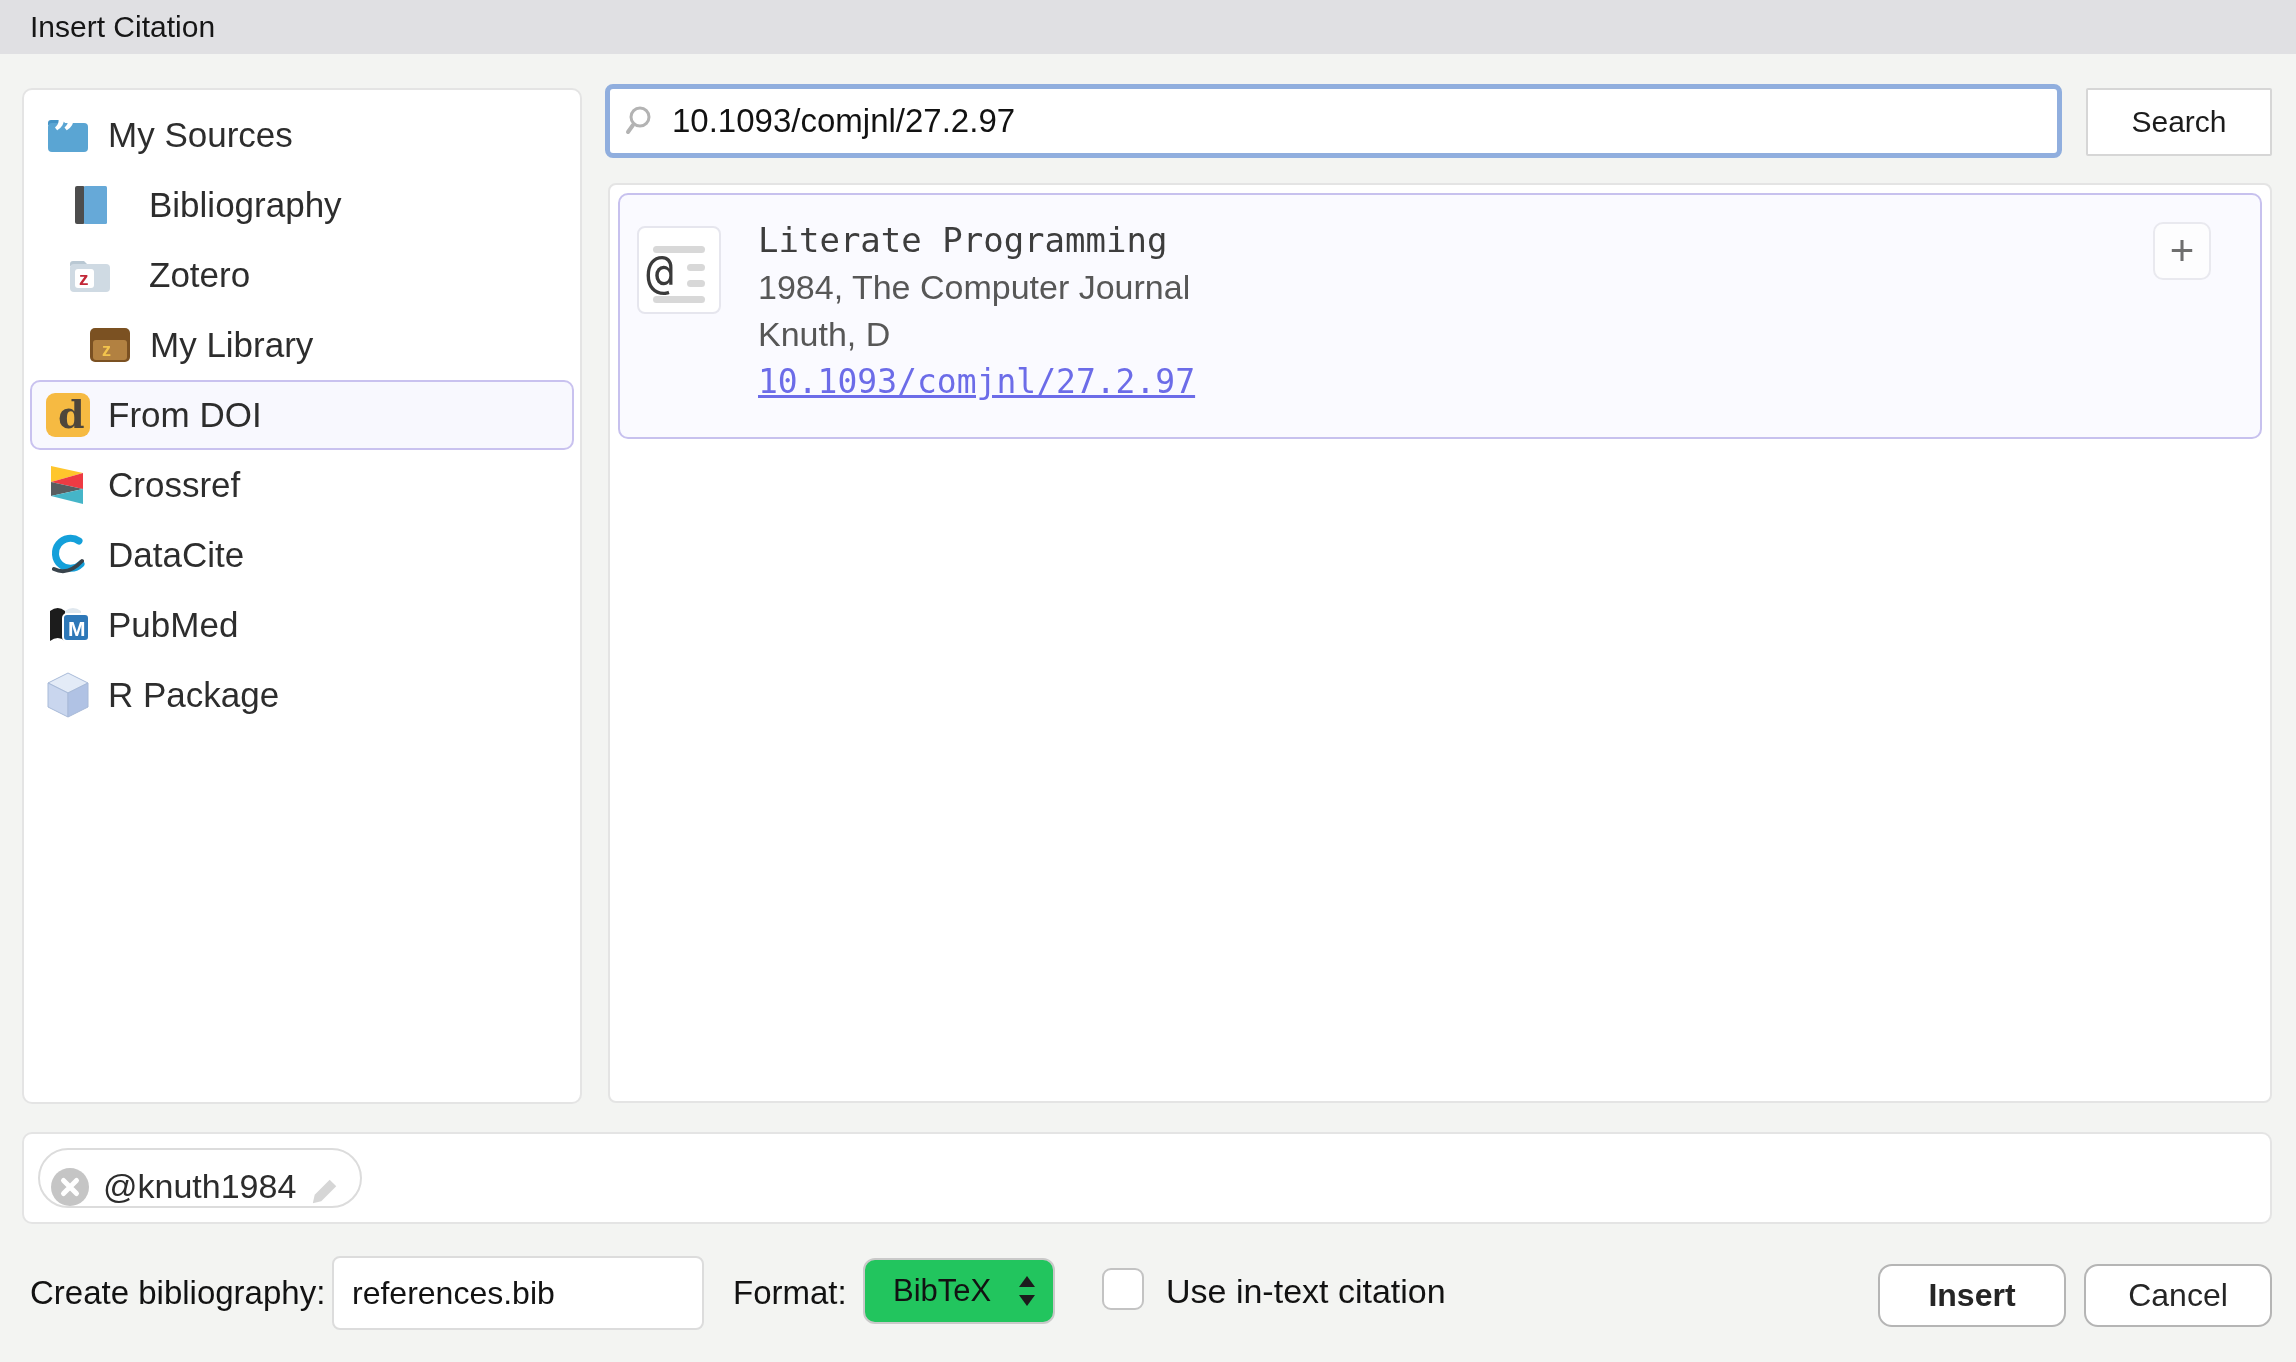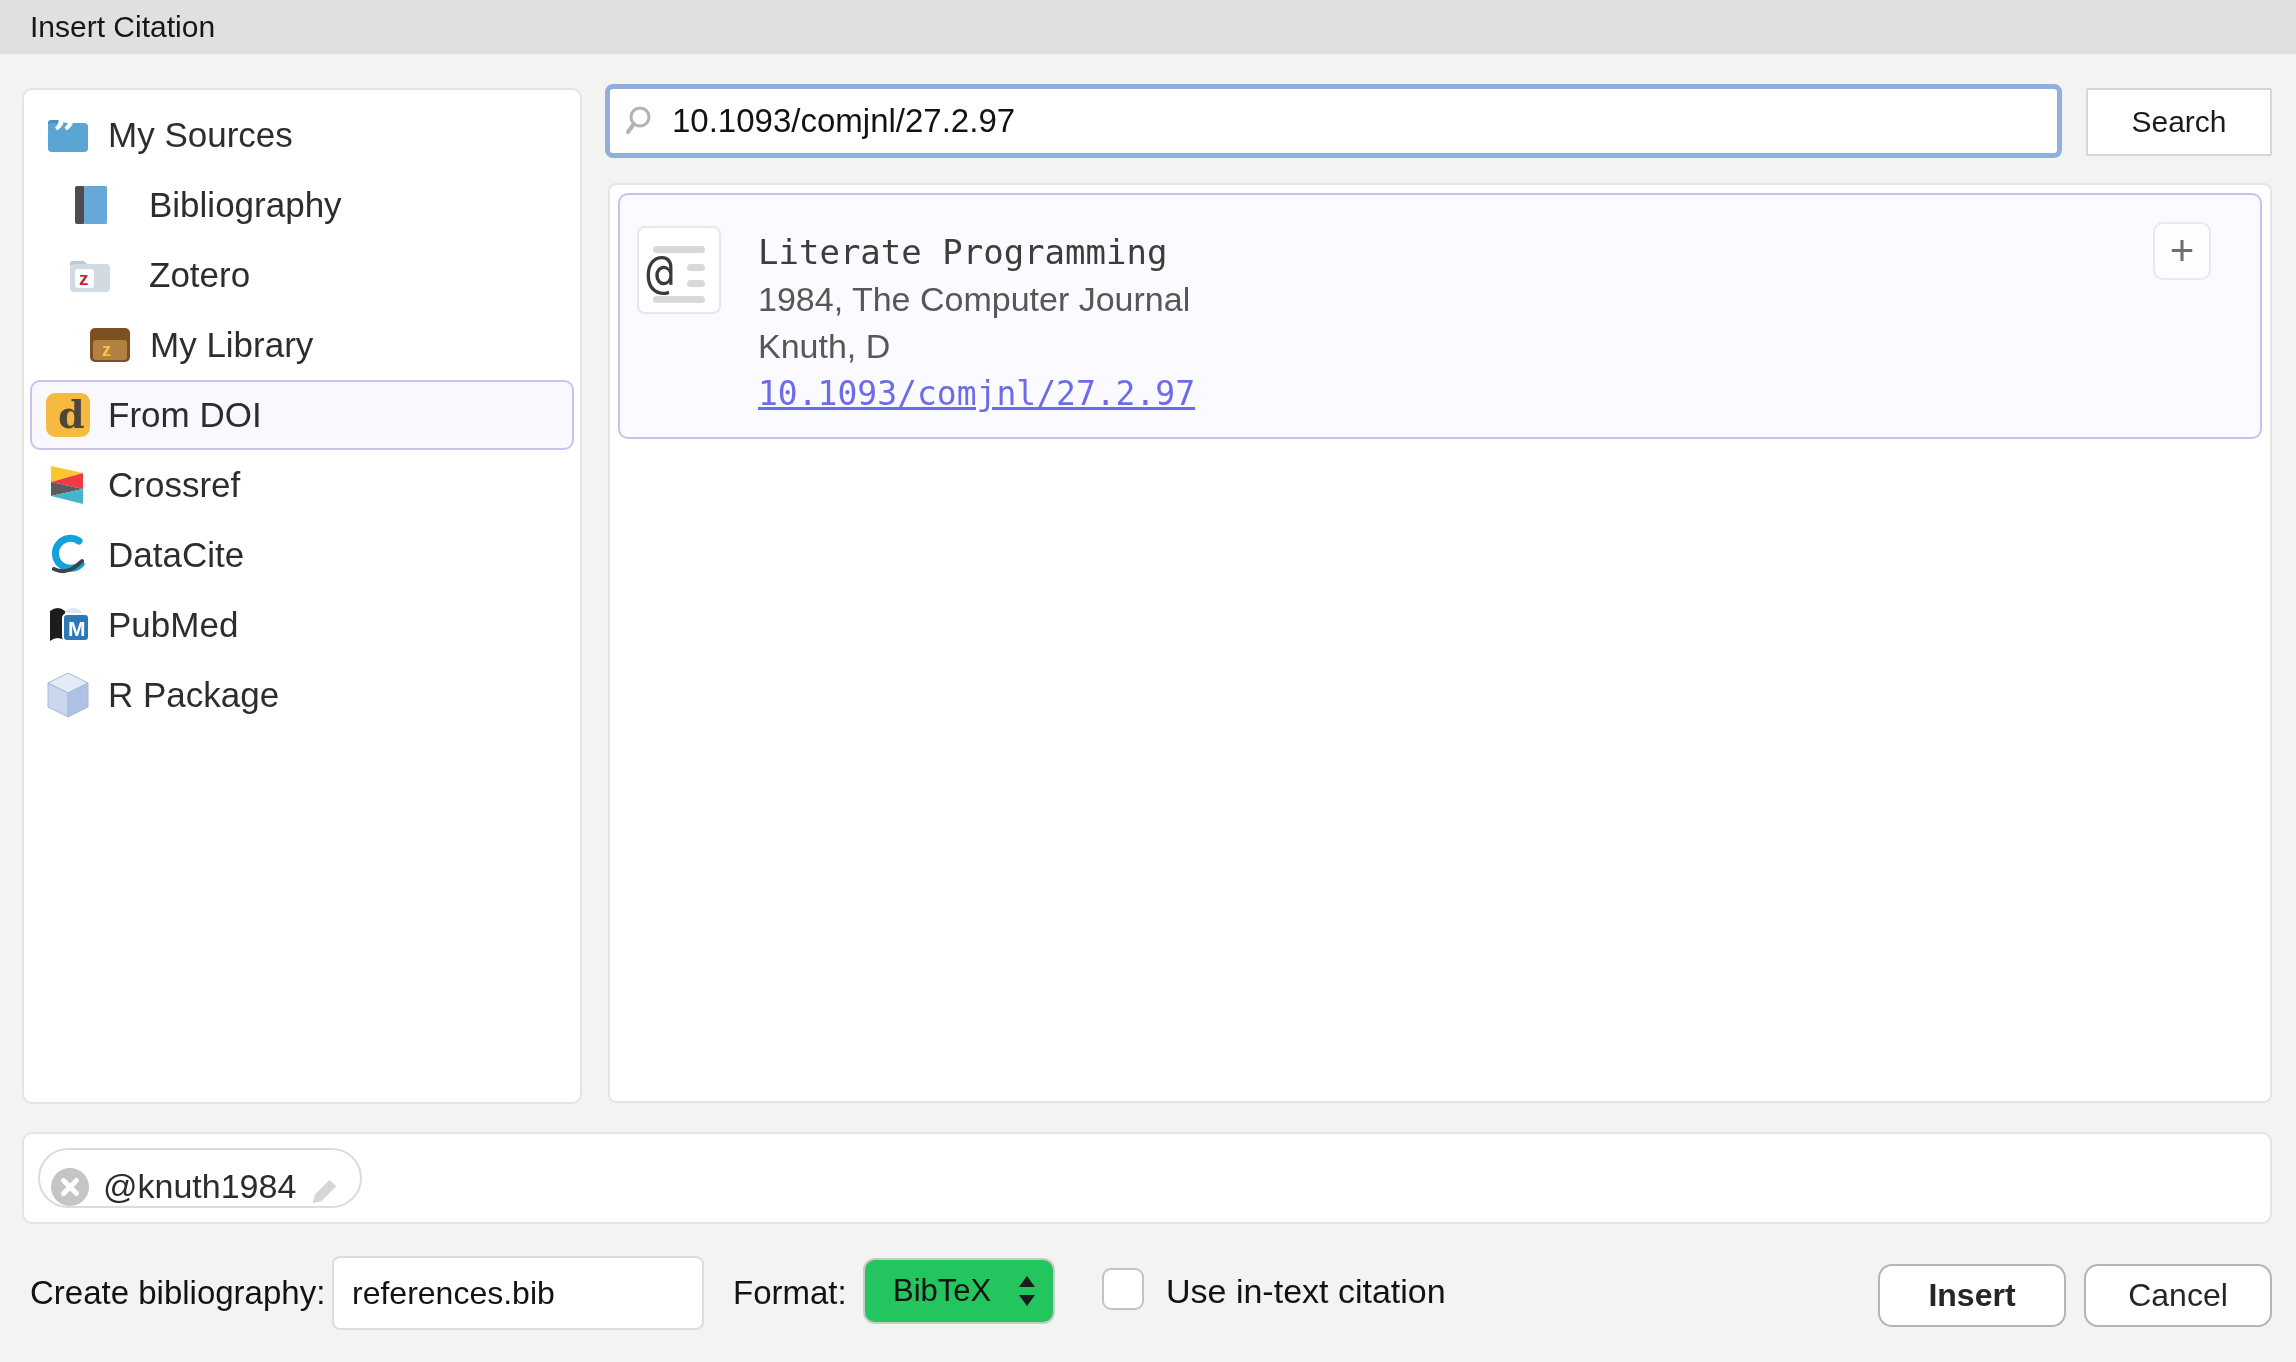--- a/index.html
+++ b/index.html
@@ -66,21 +66,21 @@
   .card-icon{
     position:absolute;left:17px;top:31px;width:84px;height:88px;box-sizing:border-box;
     background:#fff;border:2px solid #e6e6ee;border-radius:8px;
   }
   .card-icon .bar{position:absolute;height:7px;border-radius:4px;background:#d8d8d8;}
   .card-icon .at{
     position:absolute;left:7px;top:0;height:84px;line-height:88px;
     font-family:"DejaVu Sans Mono",monospace;font-size:46px;color:#3a3a3a;
   }
   .card-text{position:absolute;left:138px;top:22px;display:flex;flex-direction:column;}
-  .ctitle{font-family:"DejaVu Sans Mono",monospace;font-size:34px;color:#3d3d3d;line-height:47px;margin-top:12px;}
+  .ctitle{font-family:"DejaVu Sans Mono",monospace;font-size:34px;color:#3d3d3d;line-height:47px;}
   .cmeta,.cauthors{font-size:34px;color:#575757;line-height:47px;}
   .clink{
     font-family:"DejaVu Sans Mono",monospace;font-size:33px;line-height:47px;
     color:var(--c-link,#6c6ce8);text-decoration:underline;cursor:pointer;width:max-content;
   }
   .plus{
     position:absolute;left:1533px;top:27px;width:58px;height:58px;box-sizing:border-box;
     background:#fdfdfe;border:2px solid #e9e9ef;border-radius:10px;
     font-size:42px;color:#6e6e6e;line-height:50px;text-align:center;padding:0;cursor:default;
   }

